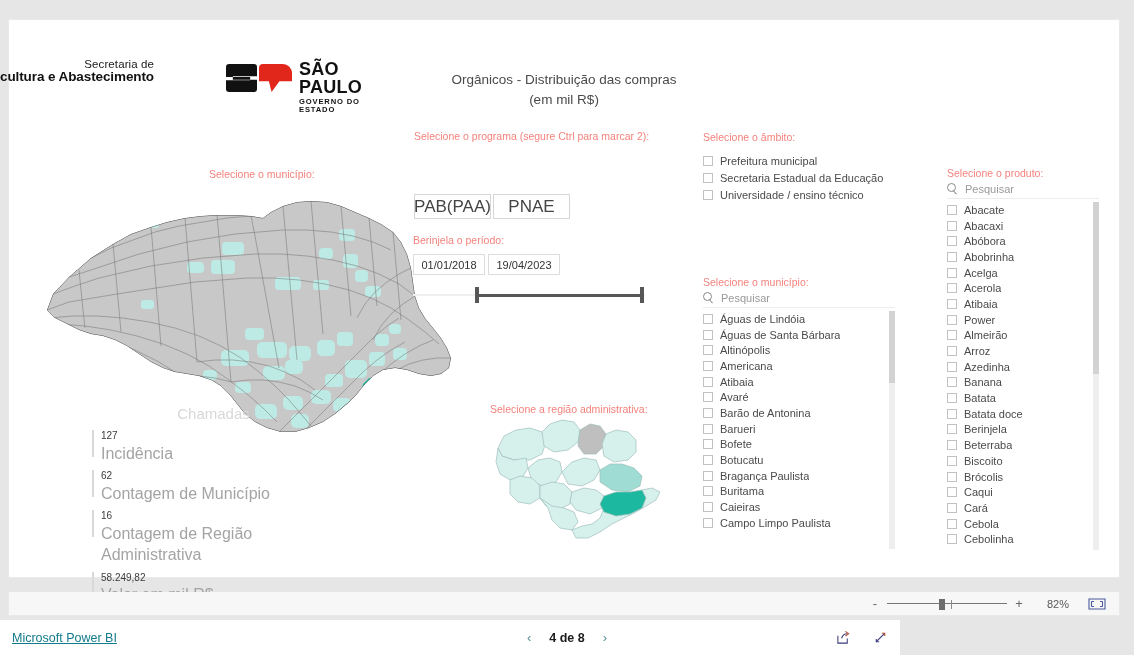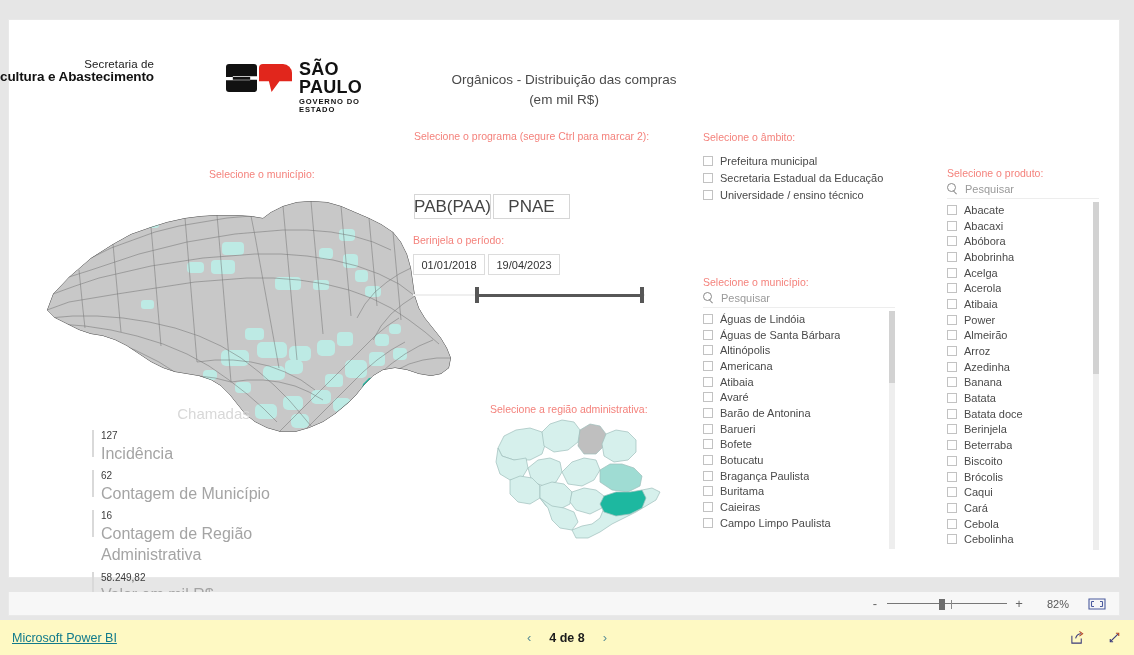--- a/index.html
+++ b/index.html
@@ -128,22 +128,22 @@
   .ztrack { position: relative; width: 120px; height: 12px; margin: 0 4px; cursor: pointer; }
   .ztrack::before { content: ""; position: absolute; left: 0; top: 5.5px; width: 120px; height: 1.2px;
                     background: #777; }
   .zthumb { position: absolute; left: 52px; top: 1px; width: 6px; height: 11px; background: #6d6d6d; }
   .ztick { position: absolute; left: 64px; top: 2px; width: 1.2px; height: 9px; background: #8a8a8a; }
   .zpct { font-size: 11px; color: #585858; width: 42px; text-align: center; margin-left: 10px; }
   .zfit { width: 20px; height: 14px; margin-left: 8px; position: relative; cursor: pointer; }
   .zfit svg { width: 100%; height: 100%; }
 
   .footer {
-    position: absolute; left: 0; top: 620px; width: 1134px; height: 35px;
-    background: #fef9c3; display: flex; align-items: center;
+    position: absolute; left: 0; top: 620px; width: 900px; height: 35px;
+    background: #ffffff; display: flex; align-items: center;
   }
   .pbi-link {
     position: absolute; left: 12px; font-size: 12.5px; color: #117a8b;
     text-decoration: underline; cursor: pointer; font-weight: 500;
   }
   .pager { position: absolute; left: 0; width: 1134px; display: flex; align-items: center;
            justify-content: center; gap: 18px; }
   .pg-arrow { font-size: 13px; color: #5a8f96; cursor: pointer; user-select: none; }
   .pg-label { font-size: 12.5px; color: #1b1b1b; font-weight: 600; }
   .footer-icons { position: absolute; right: 12px; display: flex; gap: 22px; align-items: center; }

